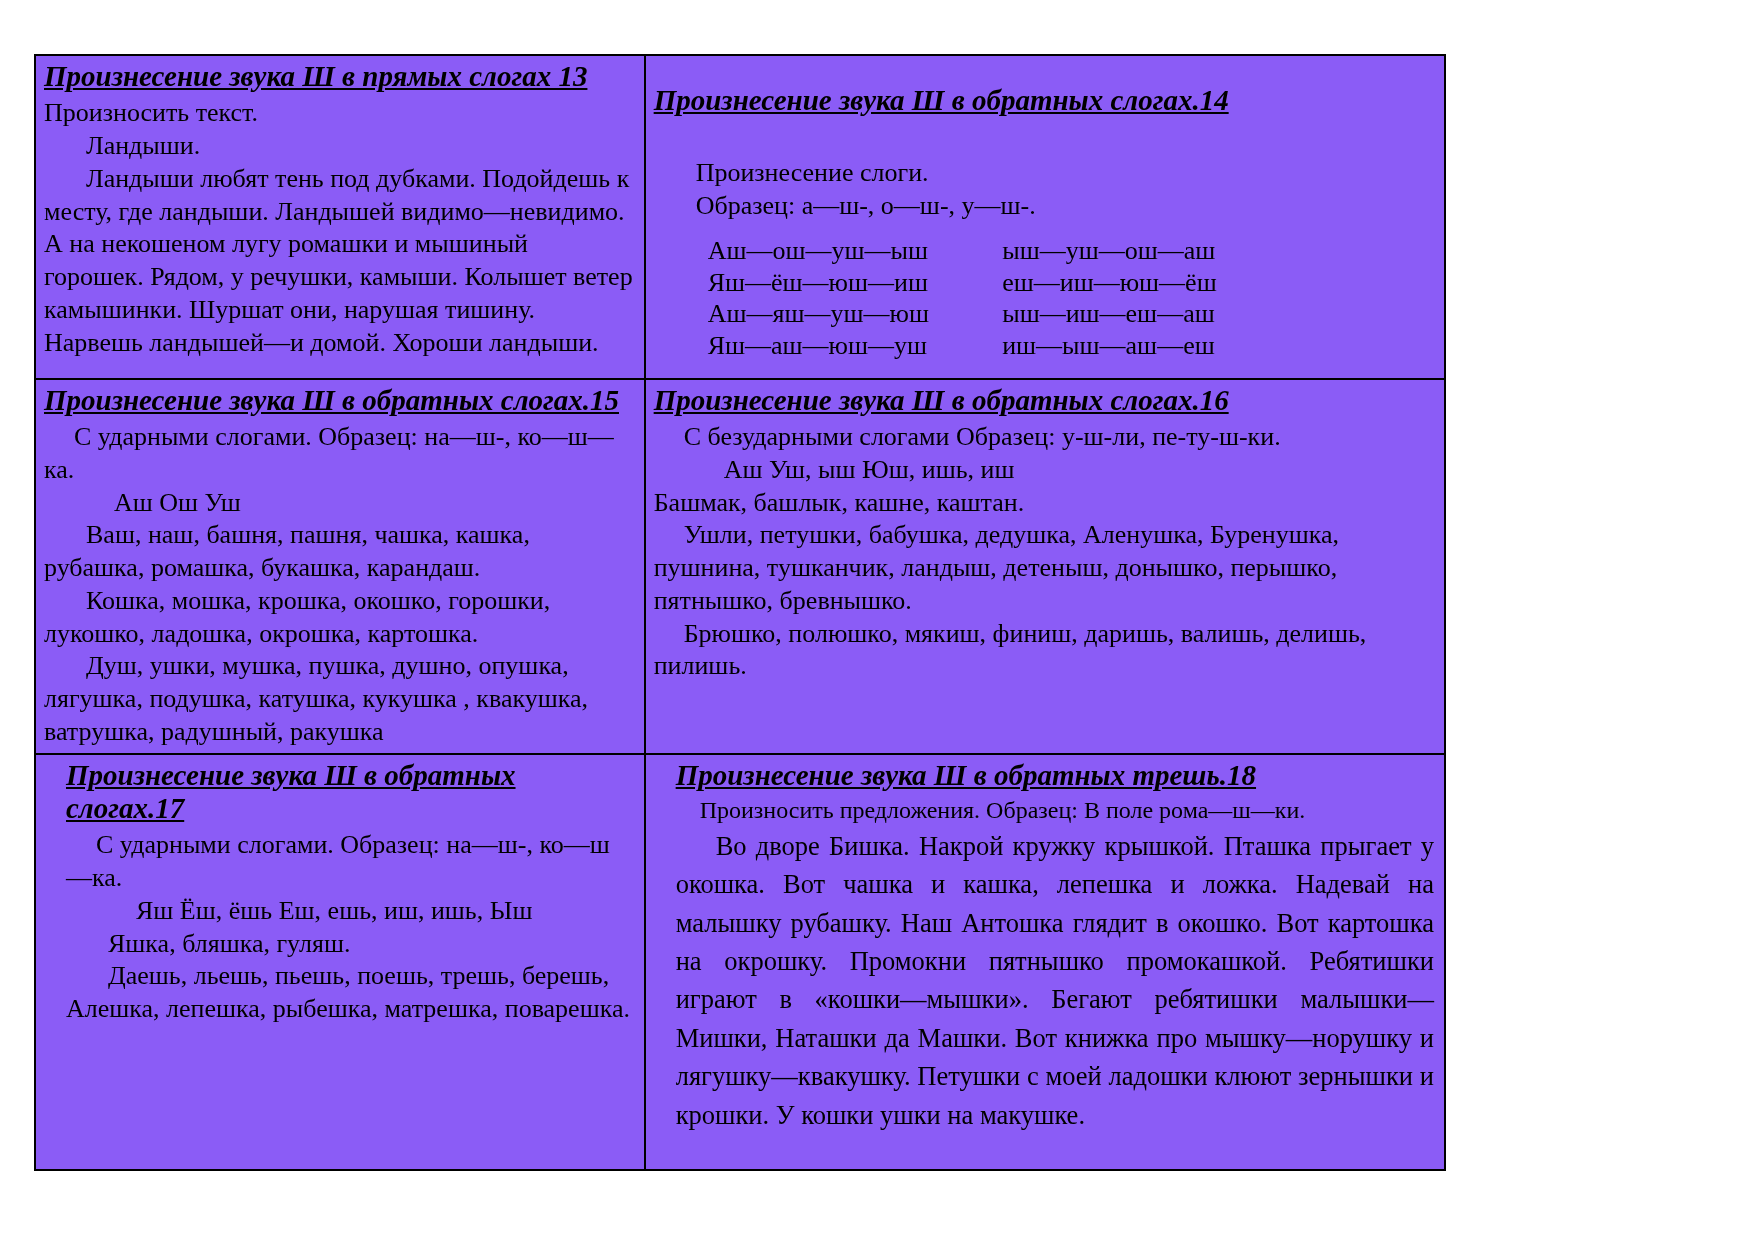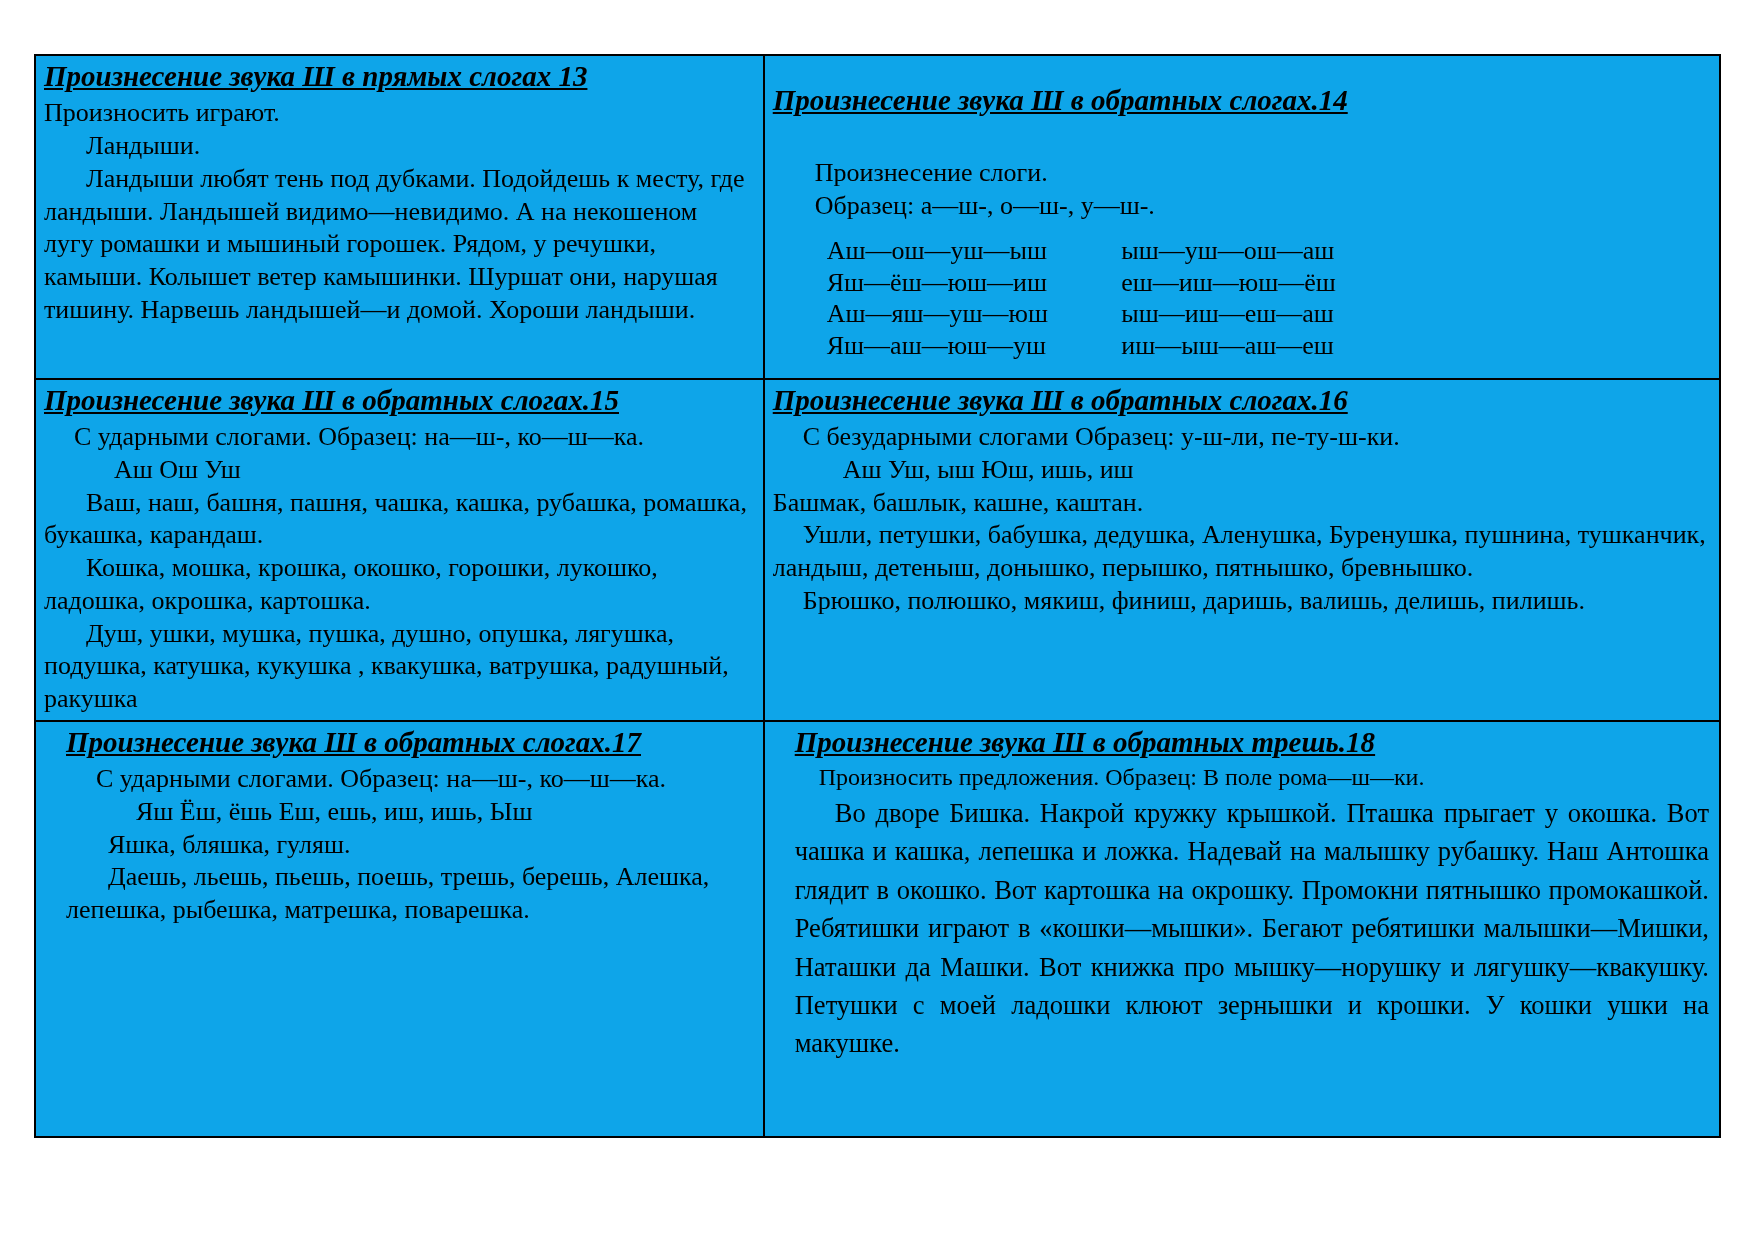--- a/index.html
+++ b/index.html
@@ -11,27 +11,27 @@
     width: 1754px;
     height: 1240px;
     overflow: hidden;
     font-family: "Liberation Serif", "DejaVu Serif", serif;
     color: #000000;
   }
   .sheet-table {
     position: absolute;
     left: 34px;
     top: 54px;
-    width: 1687px;
+    width: 1412px;
     display: grid;
     grid-template-columns: 43.3% 56.7%;
     grid-template-rows: minmax(301px, auto) minmax(320px, auto) minmax(414px, auto);
     border: 2px solid #000000;
     box-sizing: border-box;
-    background: #0ea5e9;
+    background: #8b5cf6;
   }
   .cell {
     border-right: 2px solid #000000;
     border-bottom: 2px solid #000000;
     box-sizing: border-box;
     padding: 4px 10px 4px 8px;
     overflow: hidden;
   }
   .cell:nth-child(2n) { border-right: none; }
   .cell:nth-child(n+5) { border-bottom: none; padding-left: 30px; }
@@ -85,21 +85,21 @@
     text-indent: 40px;
   }
 </style>
 </head>
 <body>
 
 <div class="sheet-table">
 
   <section class="cell cell-13">
     <h2 class="title title-left">Произнесение звука Ш в прямых слогах 13</h2>
-    <p class="p ind0">Произносить играют.</p>
+    <p class="p ind0">Произносить текст.</p>
     <p class="p">Ландыши.</p>
     <p class="p">Ландыши любят тень под дубками. Подойдешь к месту, где ландыши. Ландышей видимо—невидимо. А на некошеном лугу ромашки и мышиный горошек. Рядом, у речушки, камыши. Колышет ветер камышинки. Шуршат они, нарушая тишину. Нарвешь ландышей—и домой. Хороши ландыши.</p>
   </section>
 
   <section class="cell cell-14">
     <h2 class="title title-center">Произнесение звука Ш в обратных слогах.14</h2>
     <p class="p">Произнесение слоги.</p>
     <p class="p">Образец: а—ш-, о—ш-, у—ш-.</p>
     <div class="syl-rows">
       <div class="syl-row">

